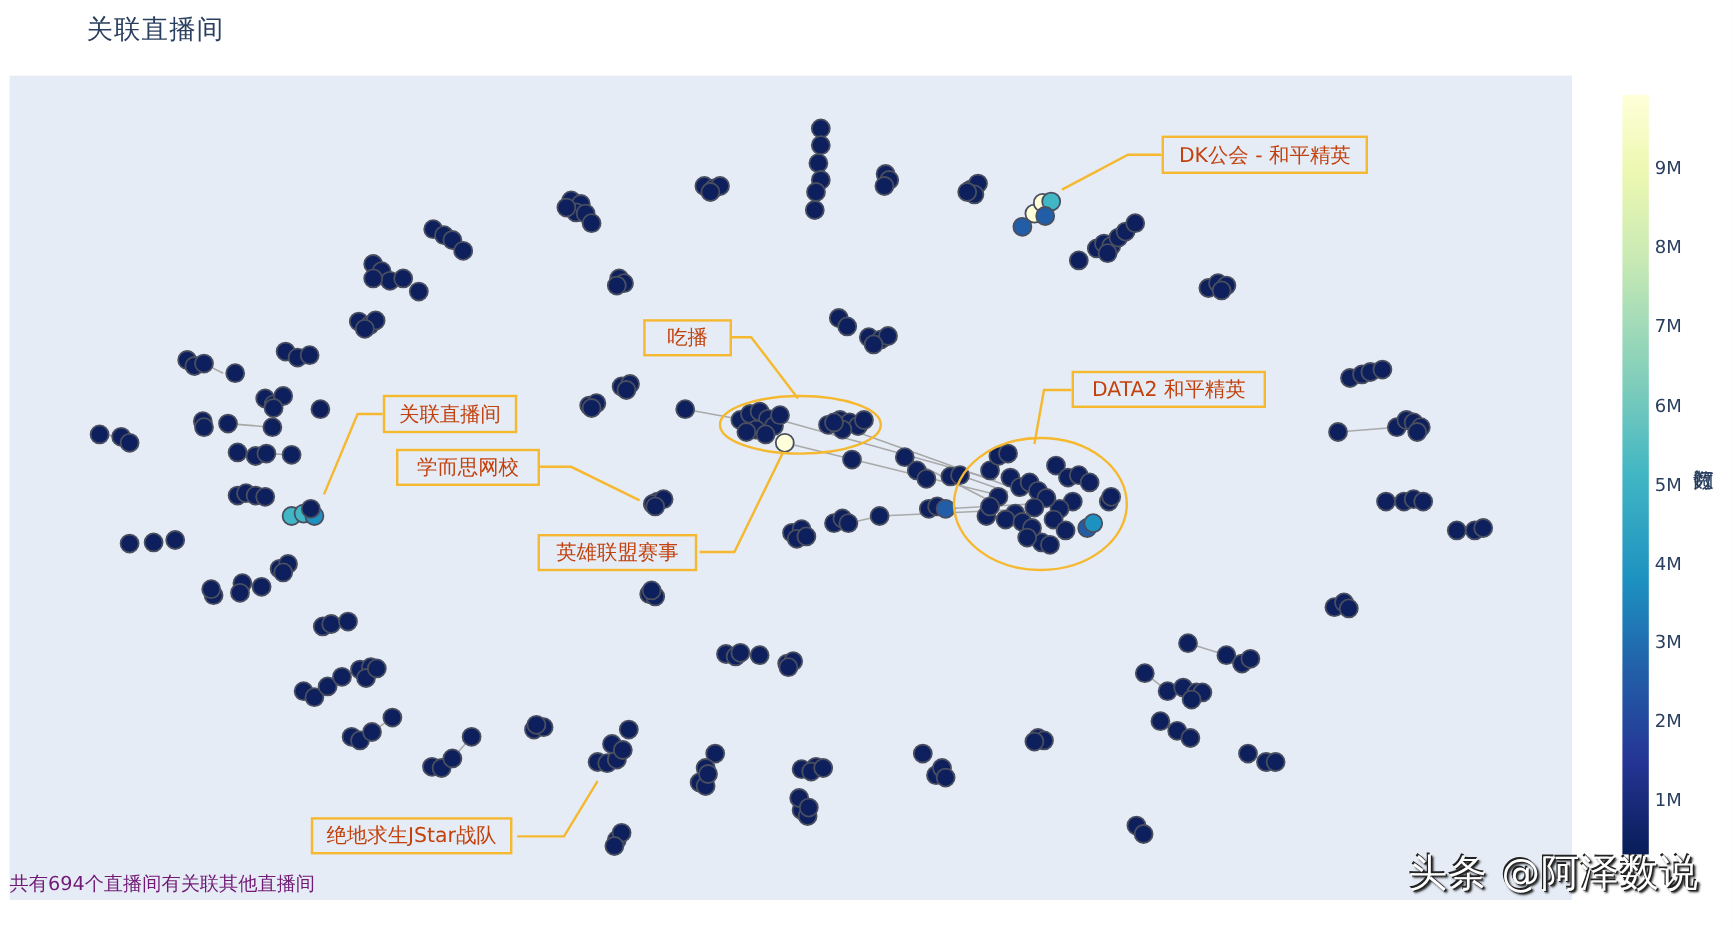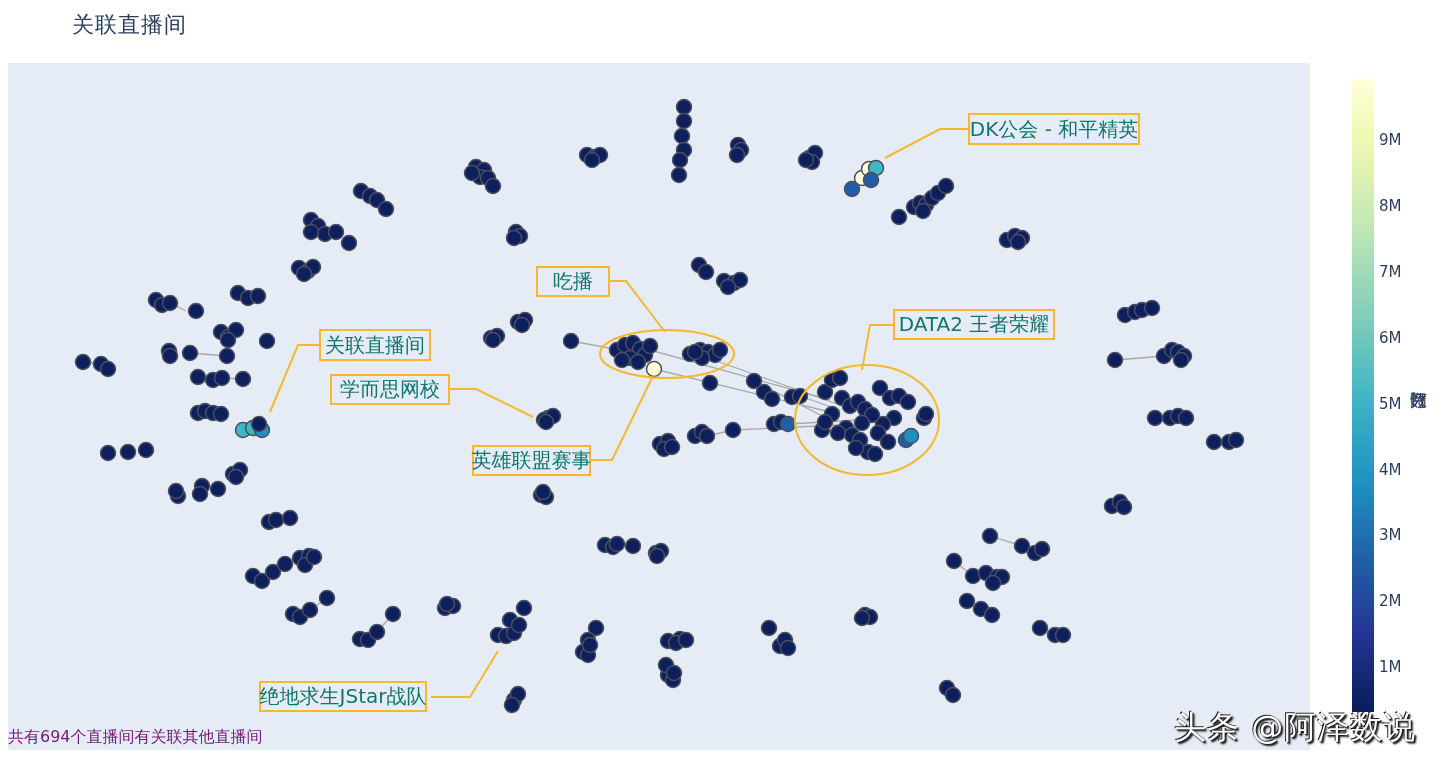--- a/index.html
+++ b/index.html
@@ -1,21 +1,21 @@
 <!DOCTYPE html>
 <html><head>
 <meta charset="utf-8">
 <style>
   html,body{margin:0;padding:0;background:#ffffff;}
   body{width:1443px;height:771px;position:relative;overflow:hidden;font-family:"DejaVu Sans","Liberation Sans",sans-serif;}
   .title{position:absolute;left:72px;top:10px;font-size:22px;color:#2a3f5f;letter-spacing:1px;}
   .plot{position:absolute;left:8px;top:63px;width:1302px;height:687px;background:#e5ecf6;}
   .plot svg{position:absolute;left:0;top:0;}
   .footnote{position:absolute;left:8px;top:727px;font-size:16px;color:#701a75;}
-  .callout{position:absolute;border:2px solid #f5b82e;background:#e5ecf6;color:#0f766e;font-size:20px;display:flex;align-items:center;justify-content:center;box-sizing:border-box;white-space:nowrap;font-family:"DejaVu Sans",sans-serif;}
+  .callout{position:absolute;border:2px solid #f5b82e;background:#e5ecf6;color:#c2410c;font-size:17px;display:flex;align-items:center;justify-content:center;box-sizing:border-box;white-space:nowrap;font-family:"DejaVu Sans",sans-serif;}
   .colorbar{position:absolute;left:1352px;top:79px;width:22px;height:633px;
     background:linear-gradient(to bottom,#ffffd9 0%,#edf8b1 10%,#c7e9b4 22%,#7fcdbb 38%,#41b6c4 50%,#1d91c0 64%,#225ea8 76%,#253494 88%,#081d58 100%);}
   .cb-tick{position:absolute;left:1379px;font-size:15px;color:#2a3f5f;}
   .cb-title{position:absolute;left:1408px;top:378px;font-size:17px;color:#2a3f5f;writing-mode:vertical-rl;}
   .watermark{position:absolute;left:1155px;top:706px;font-size:32px;font-weight:normal;color:#ffffff;
     text-shadow:1px 1px 0 #222,-1px -1px 0 #222,2px 2px 2px #000;letter-spacing:1px;margin-left:19px;}
 </style>
 </head>
 <body>
 
@@ -329,24 +329,24 @@
       <polyline points="311,282 290,282 262,349" fill="none" stroke="#f5b82e" stroke-width="2"></polyline>
       <polyline points="442,326 468,326 525,354" fill="none" stroke="#f5b82e" stroke-width="2"></polyline>
       <polyline points="575,397 604,397 644,315" fill="none" stroke="#f5b82e" stroke-width="2"></polyline>
       <polyline points="423,634 462,634 490,588" fill="none" stroke="#f5b82e" stroke-width="2"></polyline>
     </svg>
 </div>
 
 <div id="callouts">
     <div class="callout" style="left: 968px; top: 113px; width: 172px; height: 32px;">DK公会 - 和平精英</div>
     <div class="callout" style="left: 536px; top: 266px; width: 74px; height: 31px;">吃播</div>
-    <div class="callout" style="left: 893px; top: 309px; width: 162px; height: 31px;">DATA2 王者荣耀</div>
+    <div class="callout" style="left: 893px; top: 309px; width: 162px; height: 31px;">DATA2 和平精英</div>
     <div class="callout" style="left: 319px; top: 329px; width: 112px; height: 32px;">关联直播间</div>
     <div class="callout" style="left: 330px; top: 374px; width: 120px; height: 31px;">学而思网校</div>
-    <div class="callout" style="left: 472px; top: 445px; width: 119px; height: 31px;">英雄联盟赛事</div>
+    <div class="callout" style="left: 448px; top: 445px; width: 133px; height: 31px;">英雄联盟赛事</div>
     <div class="callout" style="left: 259px; top: 681px; width: 168px; height: 31px;">绝地求生JStar战队</div>
   </div>
 
 <div class="footnote">共有694个直播间有关联其他直播间</div>
 
 <div class="colorbar"></div>
 <div id="cb-ticks">
     <div class="cb-tick" style="top: 131px;">9M</div>
     <div class="cb-tick" style="top: 197px;">8M</div>
     <div class="cb-tick" style="top: 263px;">7M</div>

